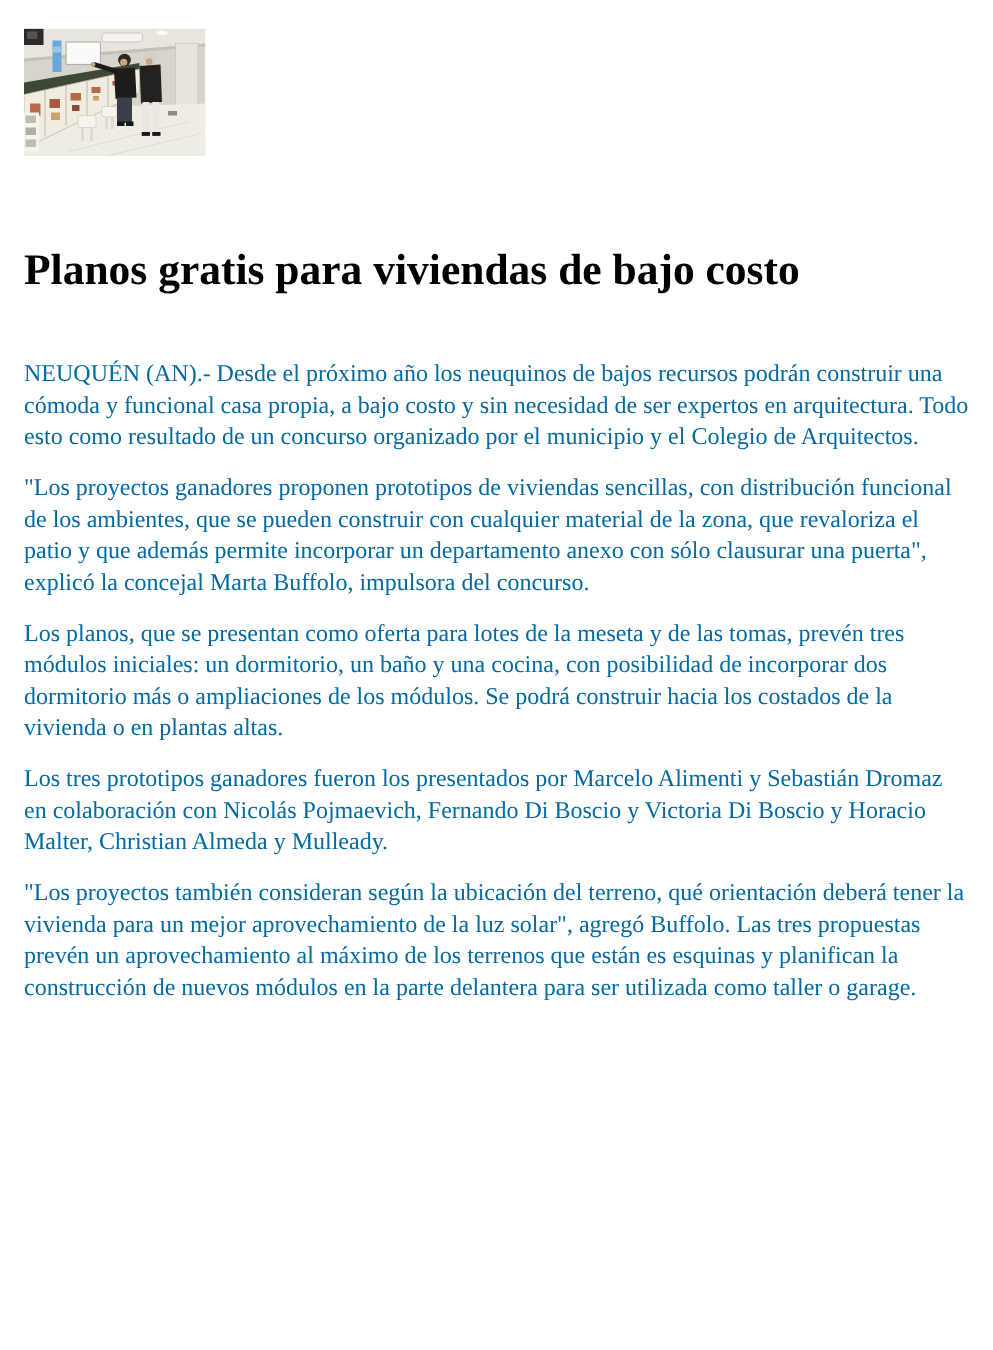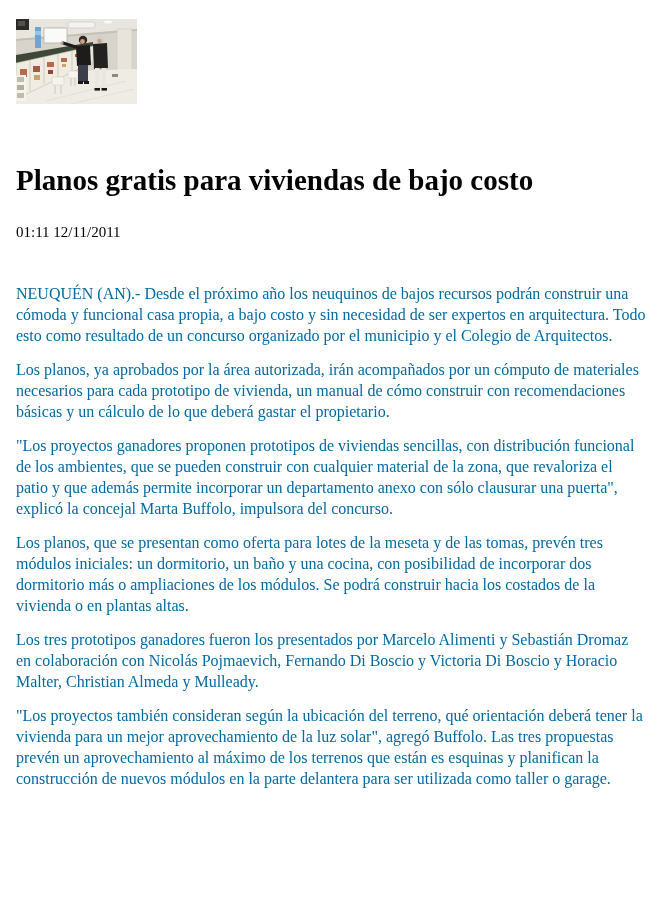--- a/index.html
+++ b/index.html
@@ -136,24 +136,22 @@
       <rect x="85.5" y="49" width="4.5" height="20" fill="#eae7e0"></rect>
       <rect x="78.5" y="69" width="5.5" height="2.6" fill="#1a1918"></rect>
       <rect x="85.5" y="69" width="5.5" height="2.6" fill="#1a1918"></rect>
 
       <rect x="96" y="55" width="6" height="3" fill="#8e8a82"></rect>
     </svg>
   </figure>
 
   <h1 class="headline">Planos gratis para viviendas de bajo costo</h1>
 
-  <div class="timestamp">01:11 12/11/2011</div>
 
   <div class="body-text">
       <p>NEUQUÉN (AN).- Desde el próximo año los neuquinos de bajos recursos podrán construir una cómoda y funcional casa propia, a bajo costo y sin necesidad de ser expertos en arquitectura. Todo esto como resultado de un concurso organizado por el municipio y el Colegio de Arquitectos.</p>
-      <p>Los planos, ya aprobados por la área autorizada, irán acompañados por un cómputo de materiales necesarios para cada prototipo de vivienda, un manual de cómo construir con recomendaciones básicas y un cálculo de lo que deberá gastar el propietario.</p>
       <p>"Los proyectos ganadores proponen prototipos de viviendas sencillas, con distribución funcional de los ambientes, que se pueden construir con cualquier material de la zona, que revaloriza el patio y que además permite incorporar un departamento anexo con sólo clausurar una puerta", explicó la concejal Marta Buffolo, impulsora del concurso.</p>
       <p>Los planos, que se presentan como oferta para lotes de la meseta y de las tomas, prevén tres módulos iniciales: un dormitorio, un baño y una cocina, con posibilidad de incorporar dos dormitorio más o ampliaciones de los módulos. Se podrá construir hacia los costados de la vivienda o en plantas altas.</p>
       <p>Los tres prototipos ganadores fueron los presentados por Marcelo Alimenti y Sebastián Dromaz en colaboración con Nicolás Pojmaevich, Fernando Di Boscio y Victoria Di Boscio y Horacio Malter, Christian Almeda y Mulleady.</p>
       <p>"Los proyectos también consideran según la ubicación del terreno, qué orientación deberá tener la vivienda para un mejor aprovechamiento de la luz solar", agregó Buffolo. Las tres propuestas prevén un aprovechamiento al máximo de los terrenos que están es esquinas y planifican la construcción de nuevos módulos en la parte delantera para ser utilizada como taller o garage.</p>
     </div>
 
 </div>
 
 </body></html>

